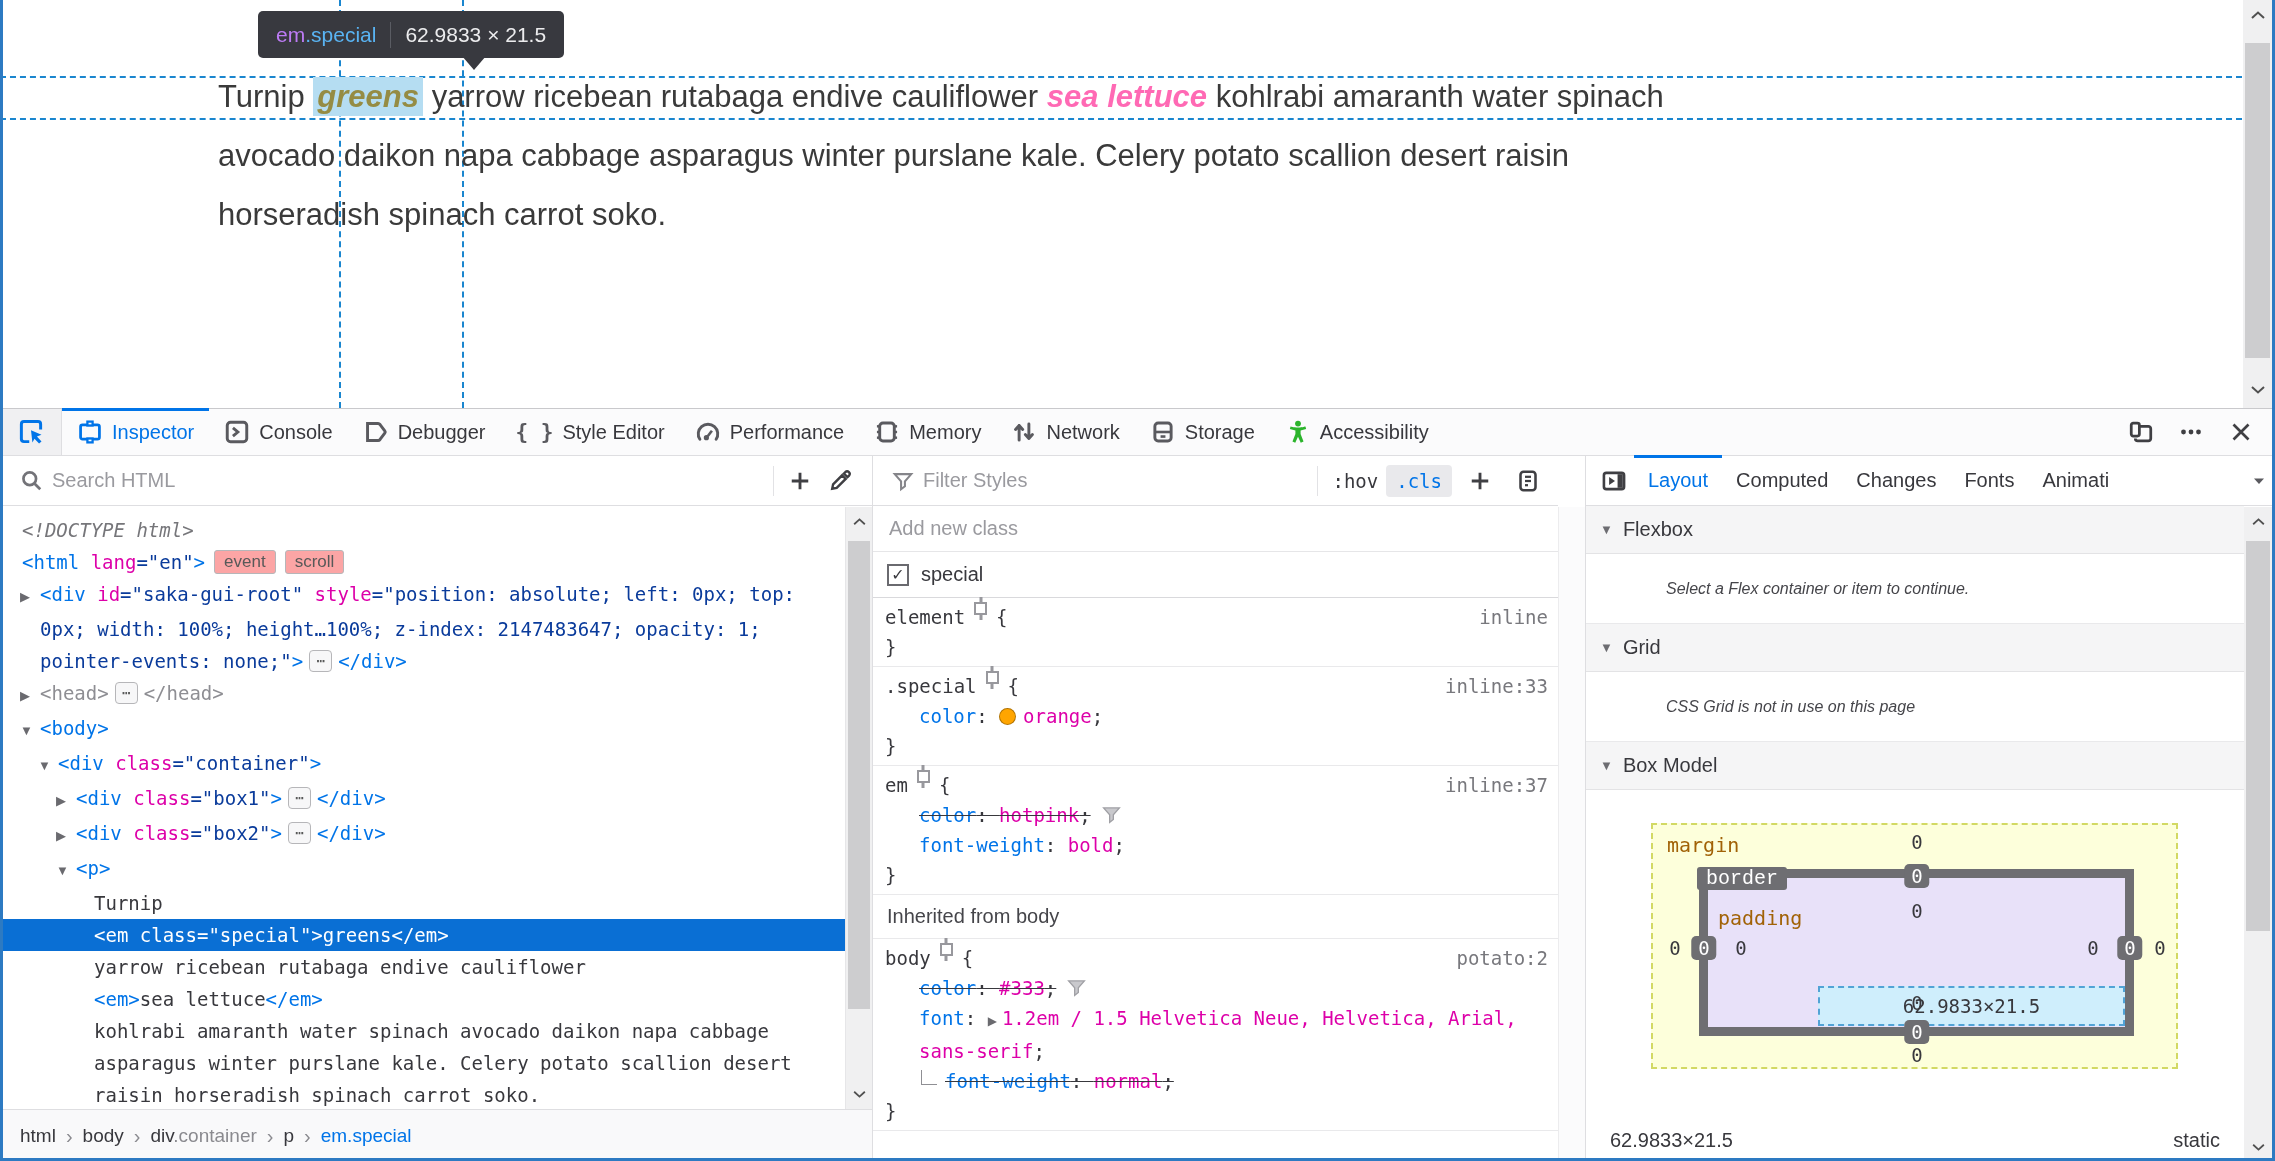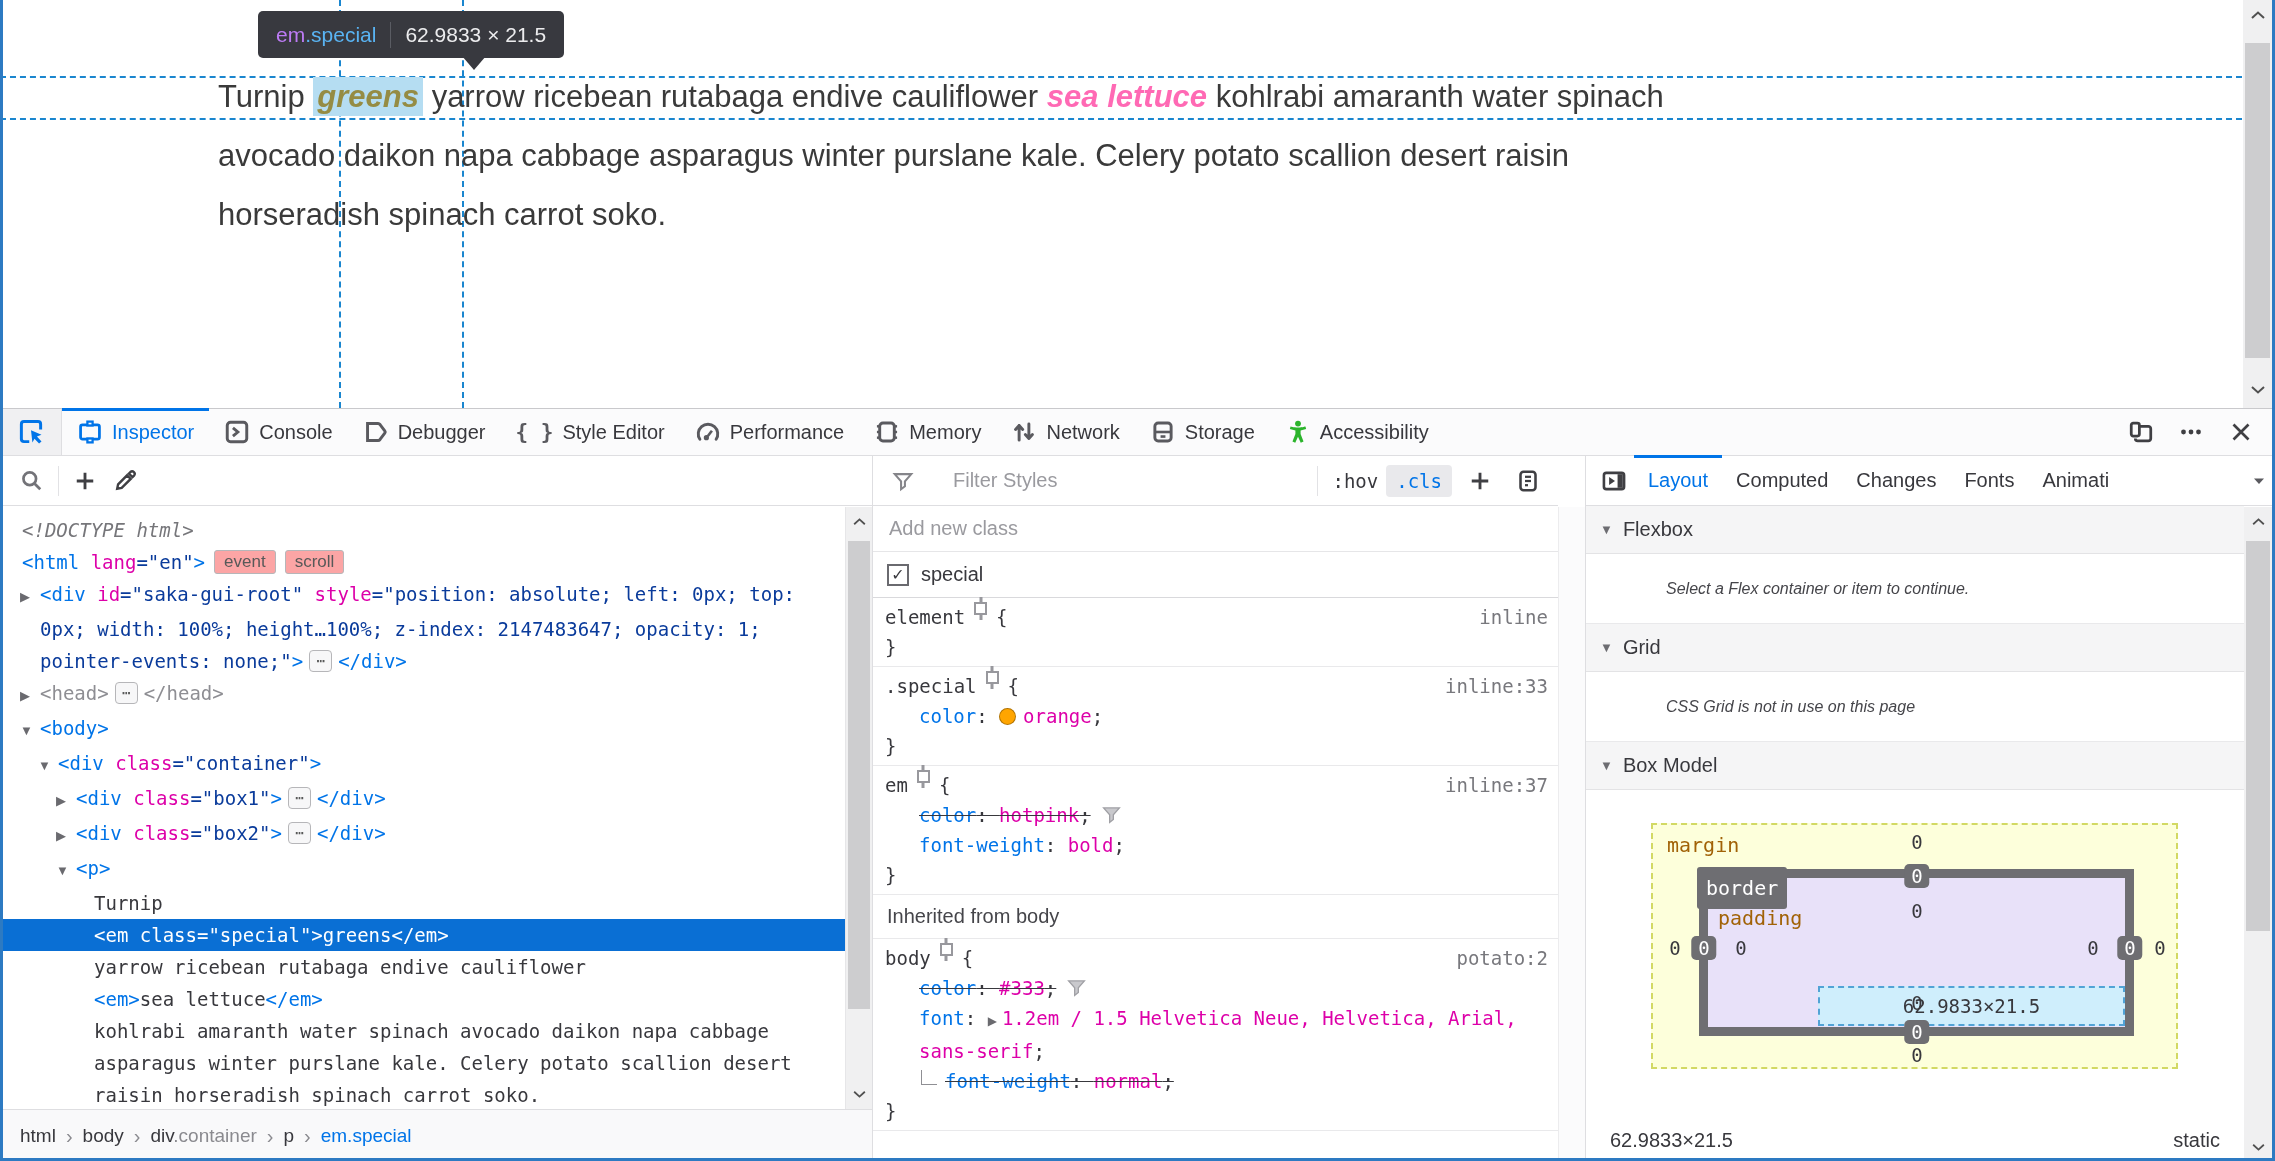--- a/index.html
+++ b/index.html
@@ -83,21 +83,21 @@
 
   
   #breadcrumb { position:absolute; left:0; top:700px; width:872px; height:53px; background:#f9f9fa; border-top:1px solid #dedee1; display:flex; align-items:center; padding:0 16px; font-size:19px; }
   .bc-item { margin:0 4px; cursor:pointer; color:#38383d; white-space:nowrap; }
   .bc-item .sub { color:#8a8a8f; }
   .bc-item.active { color:#0074e8;text-align:right; }
   .bc-sep { color:#8a8a8f; margin:0 6px; font-size:20px; }
 
   
   #rules-bar { left:873px; top:47px; width:685px; padding:0 10px; }
-  #rules-bar input { border:0; outline:0; width:330px; font-size:20px; font-family:inherit; color:#38383d; background:transparent;margin-left:30px; }
+  #rules-bar input { border:0; outline:0; width:330px; font-size:20px; font-family:inherit; color:#38383d; background:transparent; }
   #rules-bar .right { margin-left:auto; display:flex; align-items:center; gap:8px; }
   #hov-toggle { font-size:19px; color:#38383d; cursor:pointer; font-family:"DejaVu Sans Mono",monospace; }
   #cls-toggle { font-size:19px; color:#0074e8; background:#e9e9ec; border-radius:4px; padding:5px 10px; cursor:pointer; font-family:"DejaVu Sans Mono",monospace; }
 
   #rules-body { position:absolute; left:873px; top:97px; width:685px; height:656px; overflow:hidden; }
   #addclass-row { height:46px; border-bottom:1px solid #e6e6e8; display:flex; align-items:center; padding:0 16px; }
   #addclass-input { border:0; outline:0; width:100%; font-size:20px; font-family:inherit; background:transparent; }
   #classtoggle-row { height:46px; border-bottom:1px solid #d9d9dc; display:flex; align-items:center; gap:12px; padding:0 14px; font-size:20px; }
   .checkbox { width:22px; height:22px; border:2px solid #6a6a6f; background:#fff; display:flex; align-items:center; justify-content:center; font-size:16px; color:#38383d; cursor:pointer; }
 
@@ -130,21 +130,21 @@
   .sec-header .tw { color:#6d6d72; font-size:13px; }
   .sec-msg { height:70px; display:flex; align-items:center; padding-left:80px; font-size:16px; font-style:italic; color:#45454a; border-bottom:1px solid #e9e9eb; }
 
   
   #boxmodel-area { position:relative; height:330px; }
   #bm-margin { position:absolute; left:65px; top:33px; width:527px; height:246px; background:#fdffdb; border:2px dashed #d2d964; }
   #bm-border { position:absolute; left:46px; top:44px; width:435px; height:167px; border:9px solid #6e6e72; background:#e8e1f9; }
   #bm-content { position:absolute; left:110px; top:108px; width:307px; height:40px; background:#cfeefc; border:2px dashed #51a3d6;
     display:flex; align-items:center; justify-content:center; font-family:"DejaVu Sans Mono",monospace; font-size:19px; color:#38383d; }
   .bm-label { position:absolute; font-family:"DejaVu Sans Mono",monospace; font-size:20px; color:#a16207; }
-  #bm-border-label { background:#6e6e72; color:#fff; padding:9px 9px; border-radius:3px; z-index:3; }
+  #bm-border-label { background:#6e6e72; color:#fff; padding:0 9px; border-radius:3px; z-index:3;font-family:Liberation Mono, monospace; }
   .bm-val { position:absolute; transform:translate(-50%,-50%); font-family:"DejaVu Sans Mono",monospace; font-size:19px; color:#38383d; z-index:4; cursor:pointer; }
   .bm-val.chip { background:#6e6e72; color:#fff; border-radius:5px; padding:1px 7px; }
   #bm-footer { position:absolute; left:0; bottom:0; width:658px; height:44px; display:flex; align-items:center; justify-content:space-between; padding:0 24px 0 24px; font-size:20px; color:#38383d; }
   #layout-scrollbar { left:2244px; top:98px; width:28px; height:655px; position:absolute; }
 
   svg { display:block; }
 </style>
 </head>
 <body>
 
@@ -309,20 +309,21 @@
       </div>
     </div>
 
     <div id="markup-bar" class="panel-bar">
       <span class="bar-icon">
           <svg width="24" height="24" viewBox="0 0 16 16">
             <circle cx="6.5" cy="6.5" r="4.2" fill="none" stroke="#737378" stroke-width="1.8"></circle>
             <line x1="9.8" y1="9.8" x2="13.5" y2="13.5" stroke="#737378" stroke-width="1.8"></line>
           </svg>
         </span>
+      <input type="text" placeholder="Search HTML" style="">
       <span class="bar-sep"></span>
       <span class="bar-icon">
           <svg width="24" height="24" viewBox="0 0 16 16">
             <path d="M8 2.5v11M2.5 8h11" stroke="#3f3f43" stroke-width="1.9"></path>
           </svg>
         </span>
       <span class="bar-icon">
           <svg width="24" height="24" viewBox="0 0 16 16">
             <path d="M9.4 4.2l2.4 2.4-6 6-3 .6.6-3zM10.6 3l1-1a1.7 1.7 0 0 1 2.4 2.4l-1 1z" fill="none" stroke="#3f3f43" stroke-width="1.6"></path>
           </svg>

